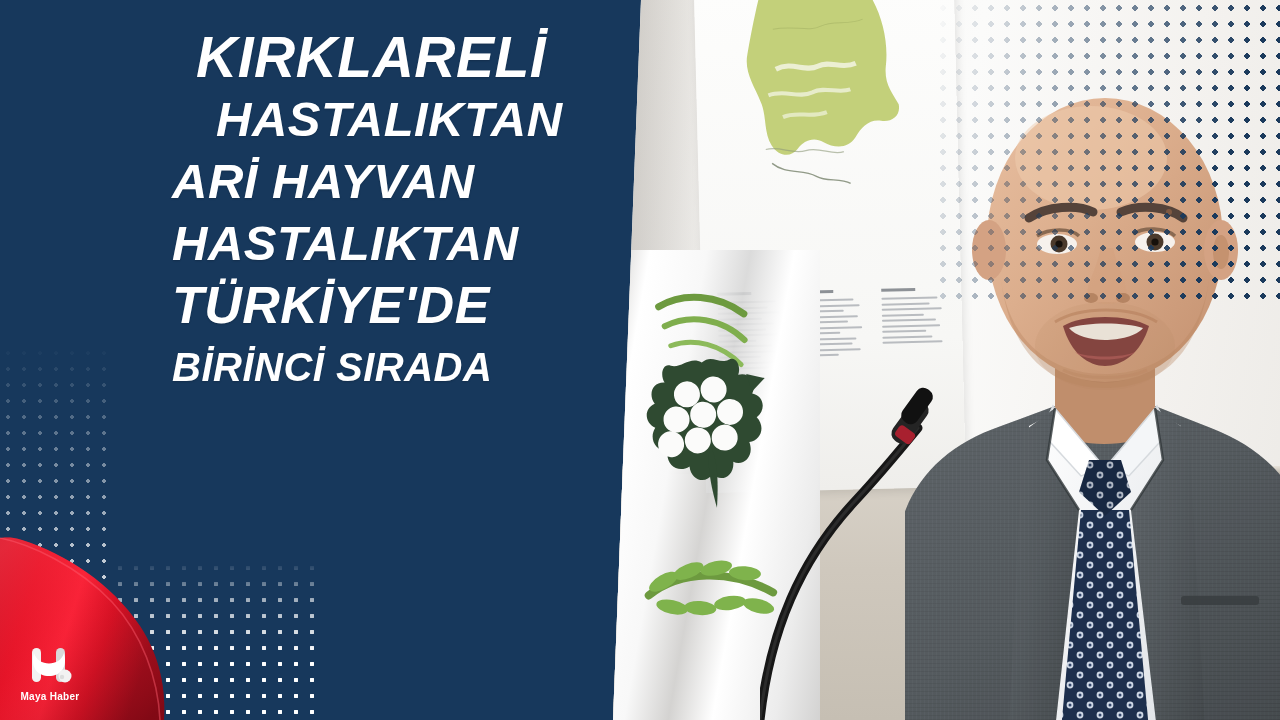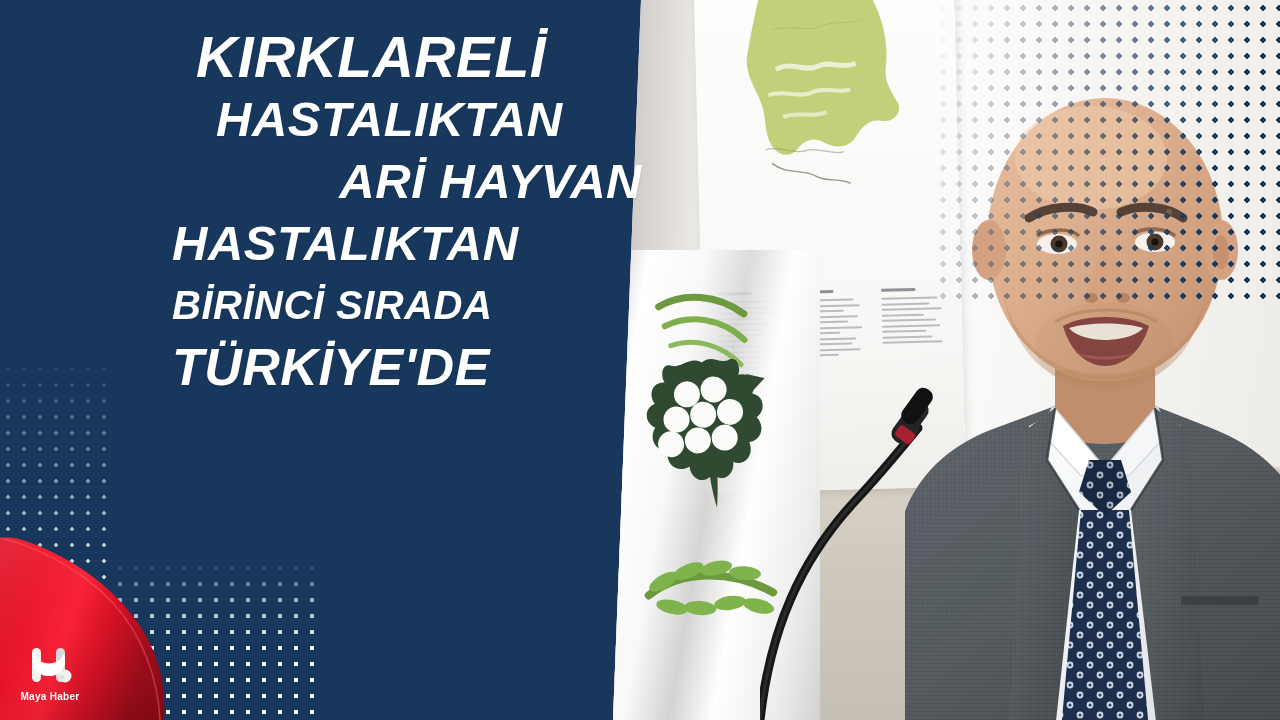--- a/index.html
+++ b/index.html
@@ -44,21 +44,21 @@
     color:#ffffff;
     font-weight:800;
     font-style:italic;
     letter-spacing:.5px;
     line-height:62px;
     white-space:nowrap;
     text-shadow:0 1px 2px rgba(0,0,0,.18);
   }
   .ln-1{ font-size:57px;margin-left:24px; }
   .ln-2{ font-size:49px;margin-left:44px; }
-  .ln-3{ font-size:49px;text-align:right; }
+  .ln-3{ font-size:49px; }
   .ln-4{ font-size:49px; }
   .ln-5{ font-size:52px; }
   .ln-6{ font-size:40px; line-height:56px; }
 
   
   .peel-wrap{
     position:absolute; left:0; bottom:0; width:200px; height:210px;
     z-index:20; overflow:hidden;
   }
 
@@ -389,22 +389,22 @@
     </div>
   </div>
 
   <div class="dot-field-right"></div>
 
   <div class="headline">
     <span class="ln ln-1">KIRKLARELİ</span>
     <span class="ln ln-2">HASTALIKTAN</span>
     <span class="ln ln-3">ARİ HAYVAN</span>
     <span class="ln ln-4">HASTALIKTAN</span>
+    <span class="ln ln-5">TÜRKİYE'DE</span>
     <span class="ln ln-6">BİRİNCİ SIRADA</span>
-    <span class="ln ln-5">TÜRKİYE'DE</span>
   </div>
 
   <div class="peel-wrap">
     <svg width="200" height="210" viewBox="0 0 200 210">
       <defs>
         <linearGradient id="peelg" x1="0" y1="0" x2="1" y2="0.35">
           <stop offset="0%" stop-color="#bf0f22"></stop>
           <stop offset="26%" stop-color="#e01226"></stop>
           <stop offset="52%" stop-color="#f72338"></stop>
           <stop offset="74%" stop-color="#d00f22"></stop>

